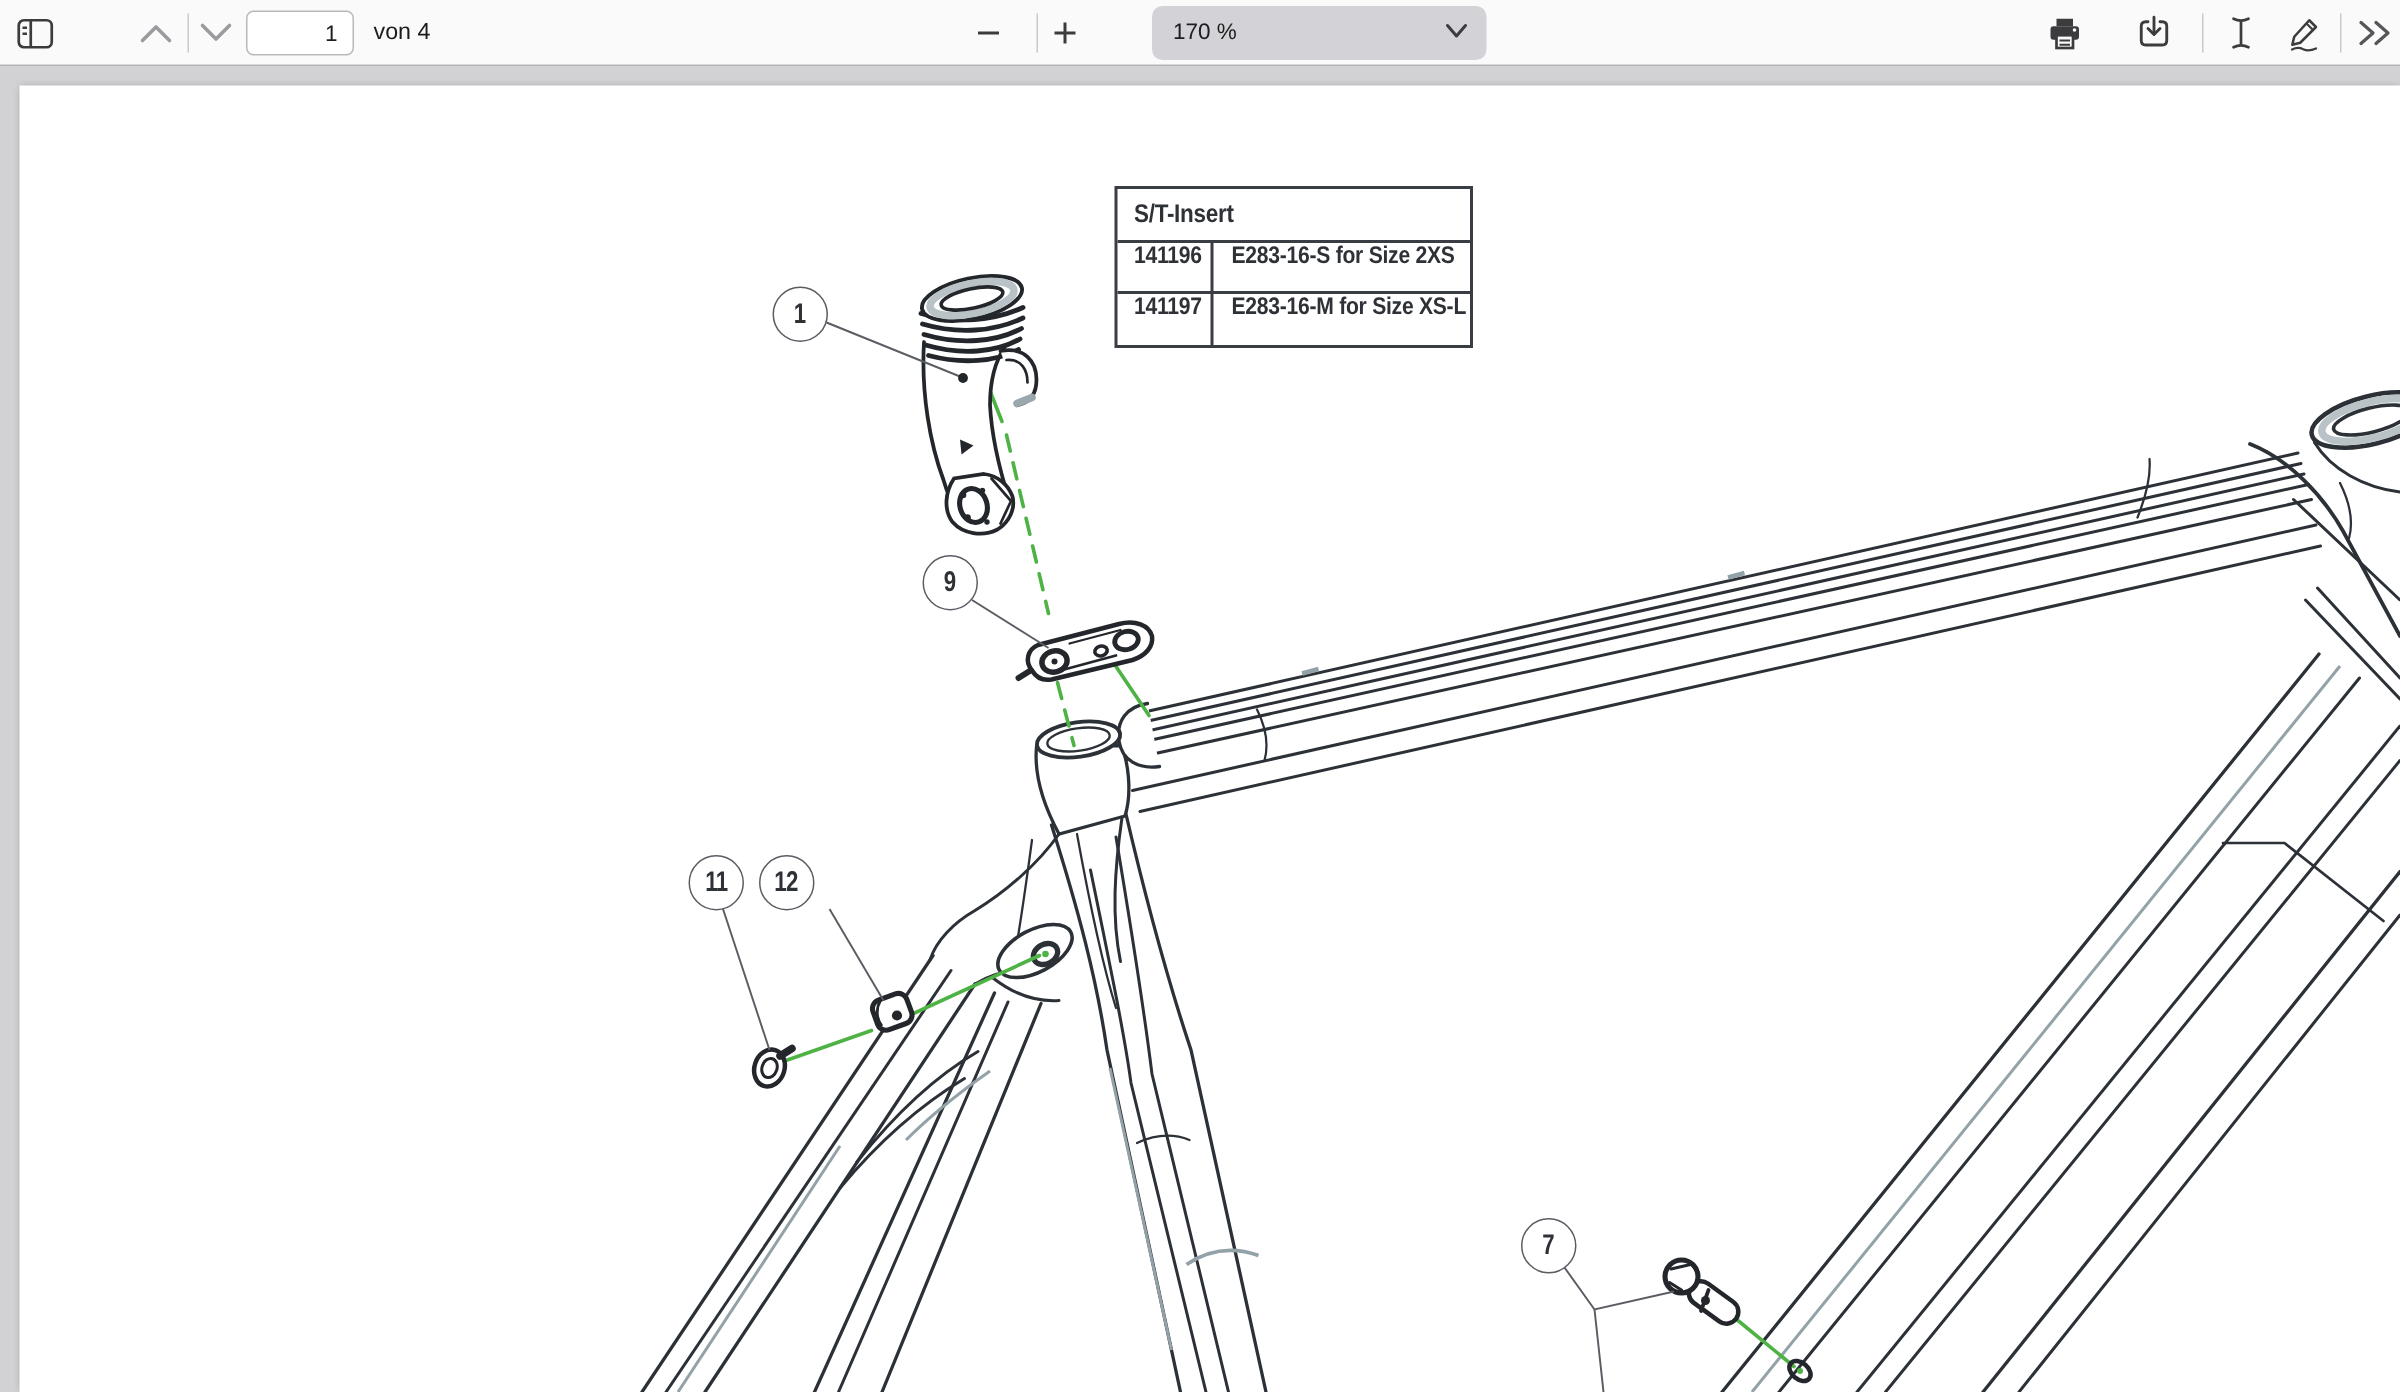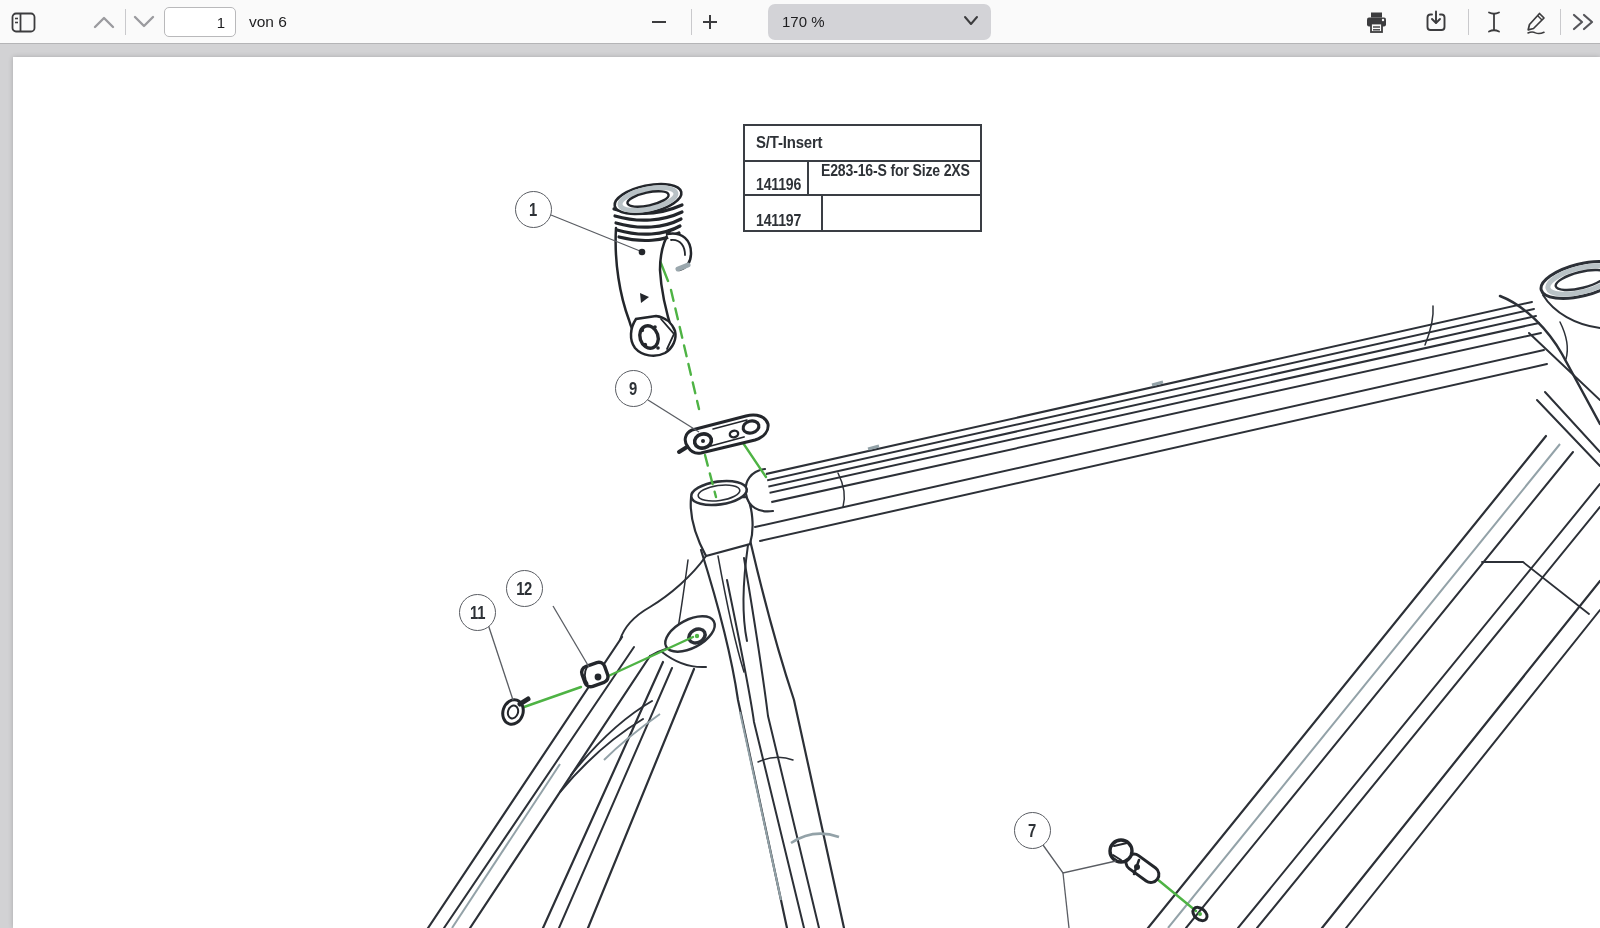--- a/index.html
+++ b/index.html
@@ -35,21 +35,21 @@
   .cond { display:inline-block; transform:scaleX(0.78); white-space:nowrap; letter-spacing:-0.5px; }
 
   
   .pt-table { position:absolute; left:743px; top:124px; width:239px;
               border:2px solid #3a3e44; background:#fff; z-index:3;
               color:#2e3237; font-weight:700; }
   .pt-header { height:36px; border-bottom:2px solid #3a3e44; display:flex; align-items:center;
                padding-left:11px; font-size:17px; }
   .pt-row { display:flex; height:34px; border-bottom:2px solid #3a3e44; font-size:16px; }
   .pt-row:last-child { border-bottom:none; }
-  .pt-cell-no { width:78px; border-right:2px solid #3a3e44; display:flex; align-items:flex-end; padding-left:11px; }
+  .pt-cell-no { width:78px; border-right:2px solid #3a3e44; display:flex; align-items:flex-start; padding-left:11px; }
   .pt-cell-desc { flex:1; display:flex; align-items:flex-start; padding-left:12px; }
   .tcond { display:inline-block; transform:scaleX(0.88); transform-origin:0 50%; white-space:nowrap; letter-spacing:-0.2px; }
 </style>
 </head>
 <body>
 
 <div class="toolbar">
 
   <button class="tb-btn" style="left:8px;top:7px;">
     <svg width="25" height="23" viewBox="0 0 25 23">
@@ -69,21 +69,21 @@
   <div class="tb-sep" style="left:125px;"></div>
 
   <button class="tb-btn" style="left:129px;top:7px;">
     <svg width="22" height="14" viewBox="0 0 22 14">
       <polyline points="2,2 11,11 20,2" fill="none" stroke="#9b9b9f" stroke-width="2.4" stroke-linecap="round" stroke-linejoin="round"></polyline>
     </svg>
   </button>
 
   <input class="page-input" value="1" style="">
 
-  <span class="von-label">von 6</span>
+  <span class="von-label">von 4</span>
 
   <button class="tb-btn" style="left:644px;top:7px;">
     <svg width="18" height="18" viewBox="0 0 18 18">
       <line x1="2" y1="9" x2="16" y2="9" stroke="#3c3c3e" stroke-width="2"></line>
     </svg>
   </button>
 
   <div class="tb-sep" style="left:691px;"></div>
 
   <button class="tb-btn" style="left:695px;top:7px;">
@@ -325,21 +325,21 @@
   </g>
   <circle cx="642" cy="252" r="3.3" fill="#23262b"></circle>
 </svg>
 
 <div class="callout" style="left:515px;top:191px;">
   <span class="cond">1</span>
 </div>
 <div class="callout" style="left:615px;top:370px;">
   <span class="cond">9</span>
 </div>
-<div class="callout" style="left:459px;top:570px;margin-top:24px;">
+<div class="callout" style="left:459px;top:570px;">
   <span class="cond">11</span>
 </div>
 <div class="callout" style="left:506px;top:570px;">
   <span class="cond">12</span>
 </div>
 <div class="callout" style="left:1014px;top:812px;">
   <span class="cond">7</span>
 </div>
 
 <div class="pt-table">
@@ -351,14 +351,17 @@
         <span class="tcond">141196</span>
       </div>
     <div class="pt-cell-desc">
         <span class="tcond">E283-16-S for Size 2XS</span>
       </div>
   </div>
   <div class="pt-row">
     <div class="pt-cell-no">
         <span class="tcond">141197</span>
       </div>
+    <div class="pt-cell-desc">
+        <span class="tcond">E283-16-M for Size XS-L</span>
+      </div>
   </div>
 </div>
 
 </body></html>

